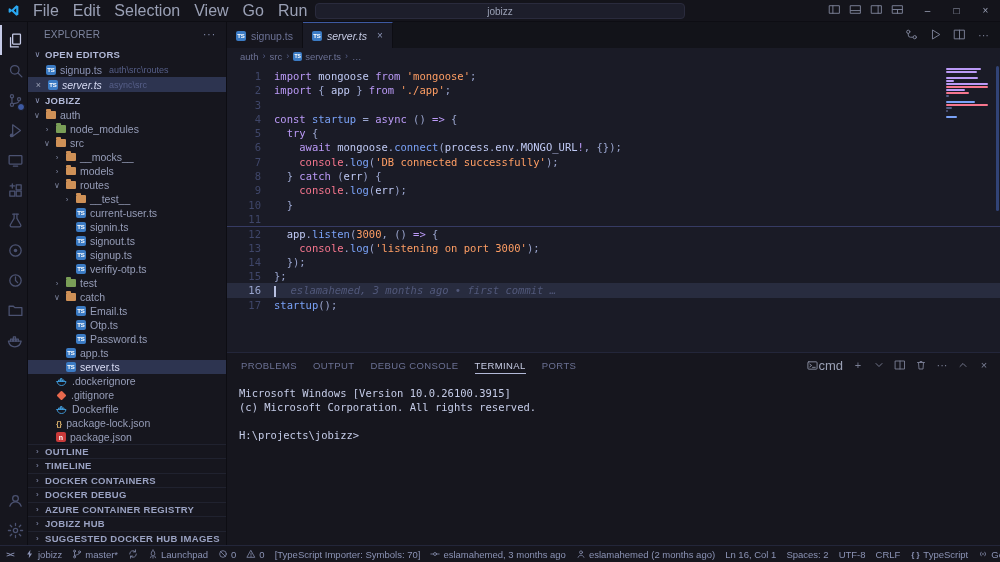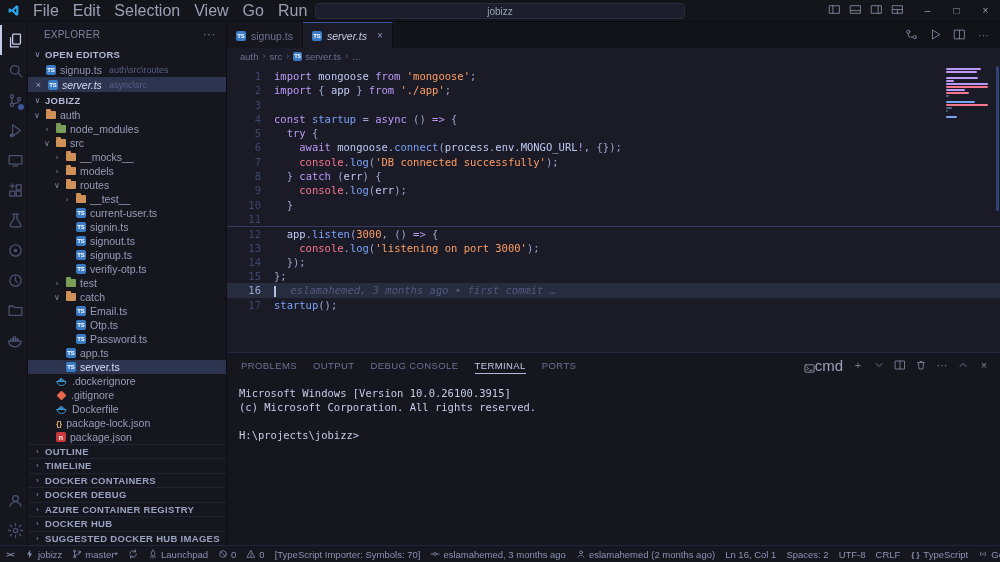--- a/index.html
+++ b/index.html
@@ -98,21 +98,21 @@
 
 
 .panel{flex:0 0 193px;background:#16161e;border-top:1px solid #23263a;display:flex;flex-direction:column;min-height:0;}
 .panel-header{height:25px;flex:0 0 25px;display:flex;align-items:center;padding:0 10px 0 14px;}
 .panel-tabs{display:flex;}
 .panel-tab{margin-right:16px;font-size:9.5px;letter-spacing:.4px;color:#6b7194;height:25px;line-height:25px;position:relative;white-space:nowrap;}
 .panel-tab.active{color:#c7cce5;}
 .panel-tab.active:after{content:"";position:absolute;left:0;right:0;bottom:4px;border-bottom:1px solid #b2b9d8;}
 .panel-actions{margin-left:auto;display:flex;align-items:center;gap:9px;color:#7a7f95;}
 .panel-actions .icn{width:12px;height:12px;}
-.shell-chip{display:flex;align-items:flex-end;font-size:15px;color:#9aa0b5;}
+.shell-chip{display:flex;align-items:center;font-size:13px;color:#9aa0b5;}
 .shell-chip .icn{width:11px;height:11px;}
 .txt-icn{font-size:11px;line-height:1;color:#7a7f95;}
 .terminal{flex:1;padding:8px 12px;font-family:"DejaVu Sans Mono","Liberation Mono",monospace;font-size:10.5px;color:#c5cce8;line-height:14px;white-space:pre;overflow:hidden;}
 .term-line{height:14px;}
 
 
 .statusbar{height:17px;flex:0 0 17px;background:#16161e;border-top:1px solid #23263a;display:flex;align-items:center;font-size:9.5px;color:#8b93b5;overflow:hidden;}
 .sb-left,.sb-right{display:flex;align-items:center;height:17px;}
 .sb-right{margin-left:auto;}
 .sb-item{display:flex;align-items:center;gap:3px;padding:0 5px;height:17px;white-space:nowrap;}
@@ -473,21 +473,21 @@
           <div class="section-header bottom">
             <span class="chev">›</span>
             <span>DOCKER DEBUG</span>
           </div>
           <div class="section-header bottom">
             <span class="chev">›</span>
             <span>AZURE CONTAINER REGISTRY</span>
           </div>
           <div class="section-header bottom">
             <span class="chev">›</span>
-            <span>DOCKER HUB</span>
+            <span>JOBIZZ HUB</span>
           </div>
           <div class="section-header bottom">
             <span class="chev">›</span>
             <span>SUGGESTED DOCKER HUB IMAGES</span>
           </div>
         </div>
     </div>
 
     <div class="editor-region">
       <div class="tabbar">

